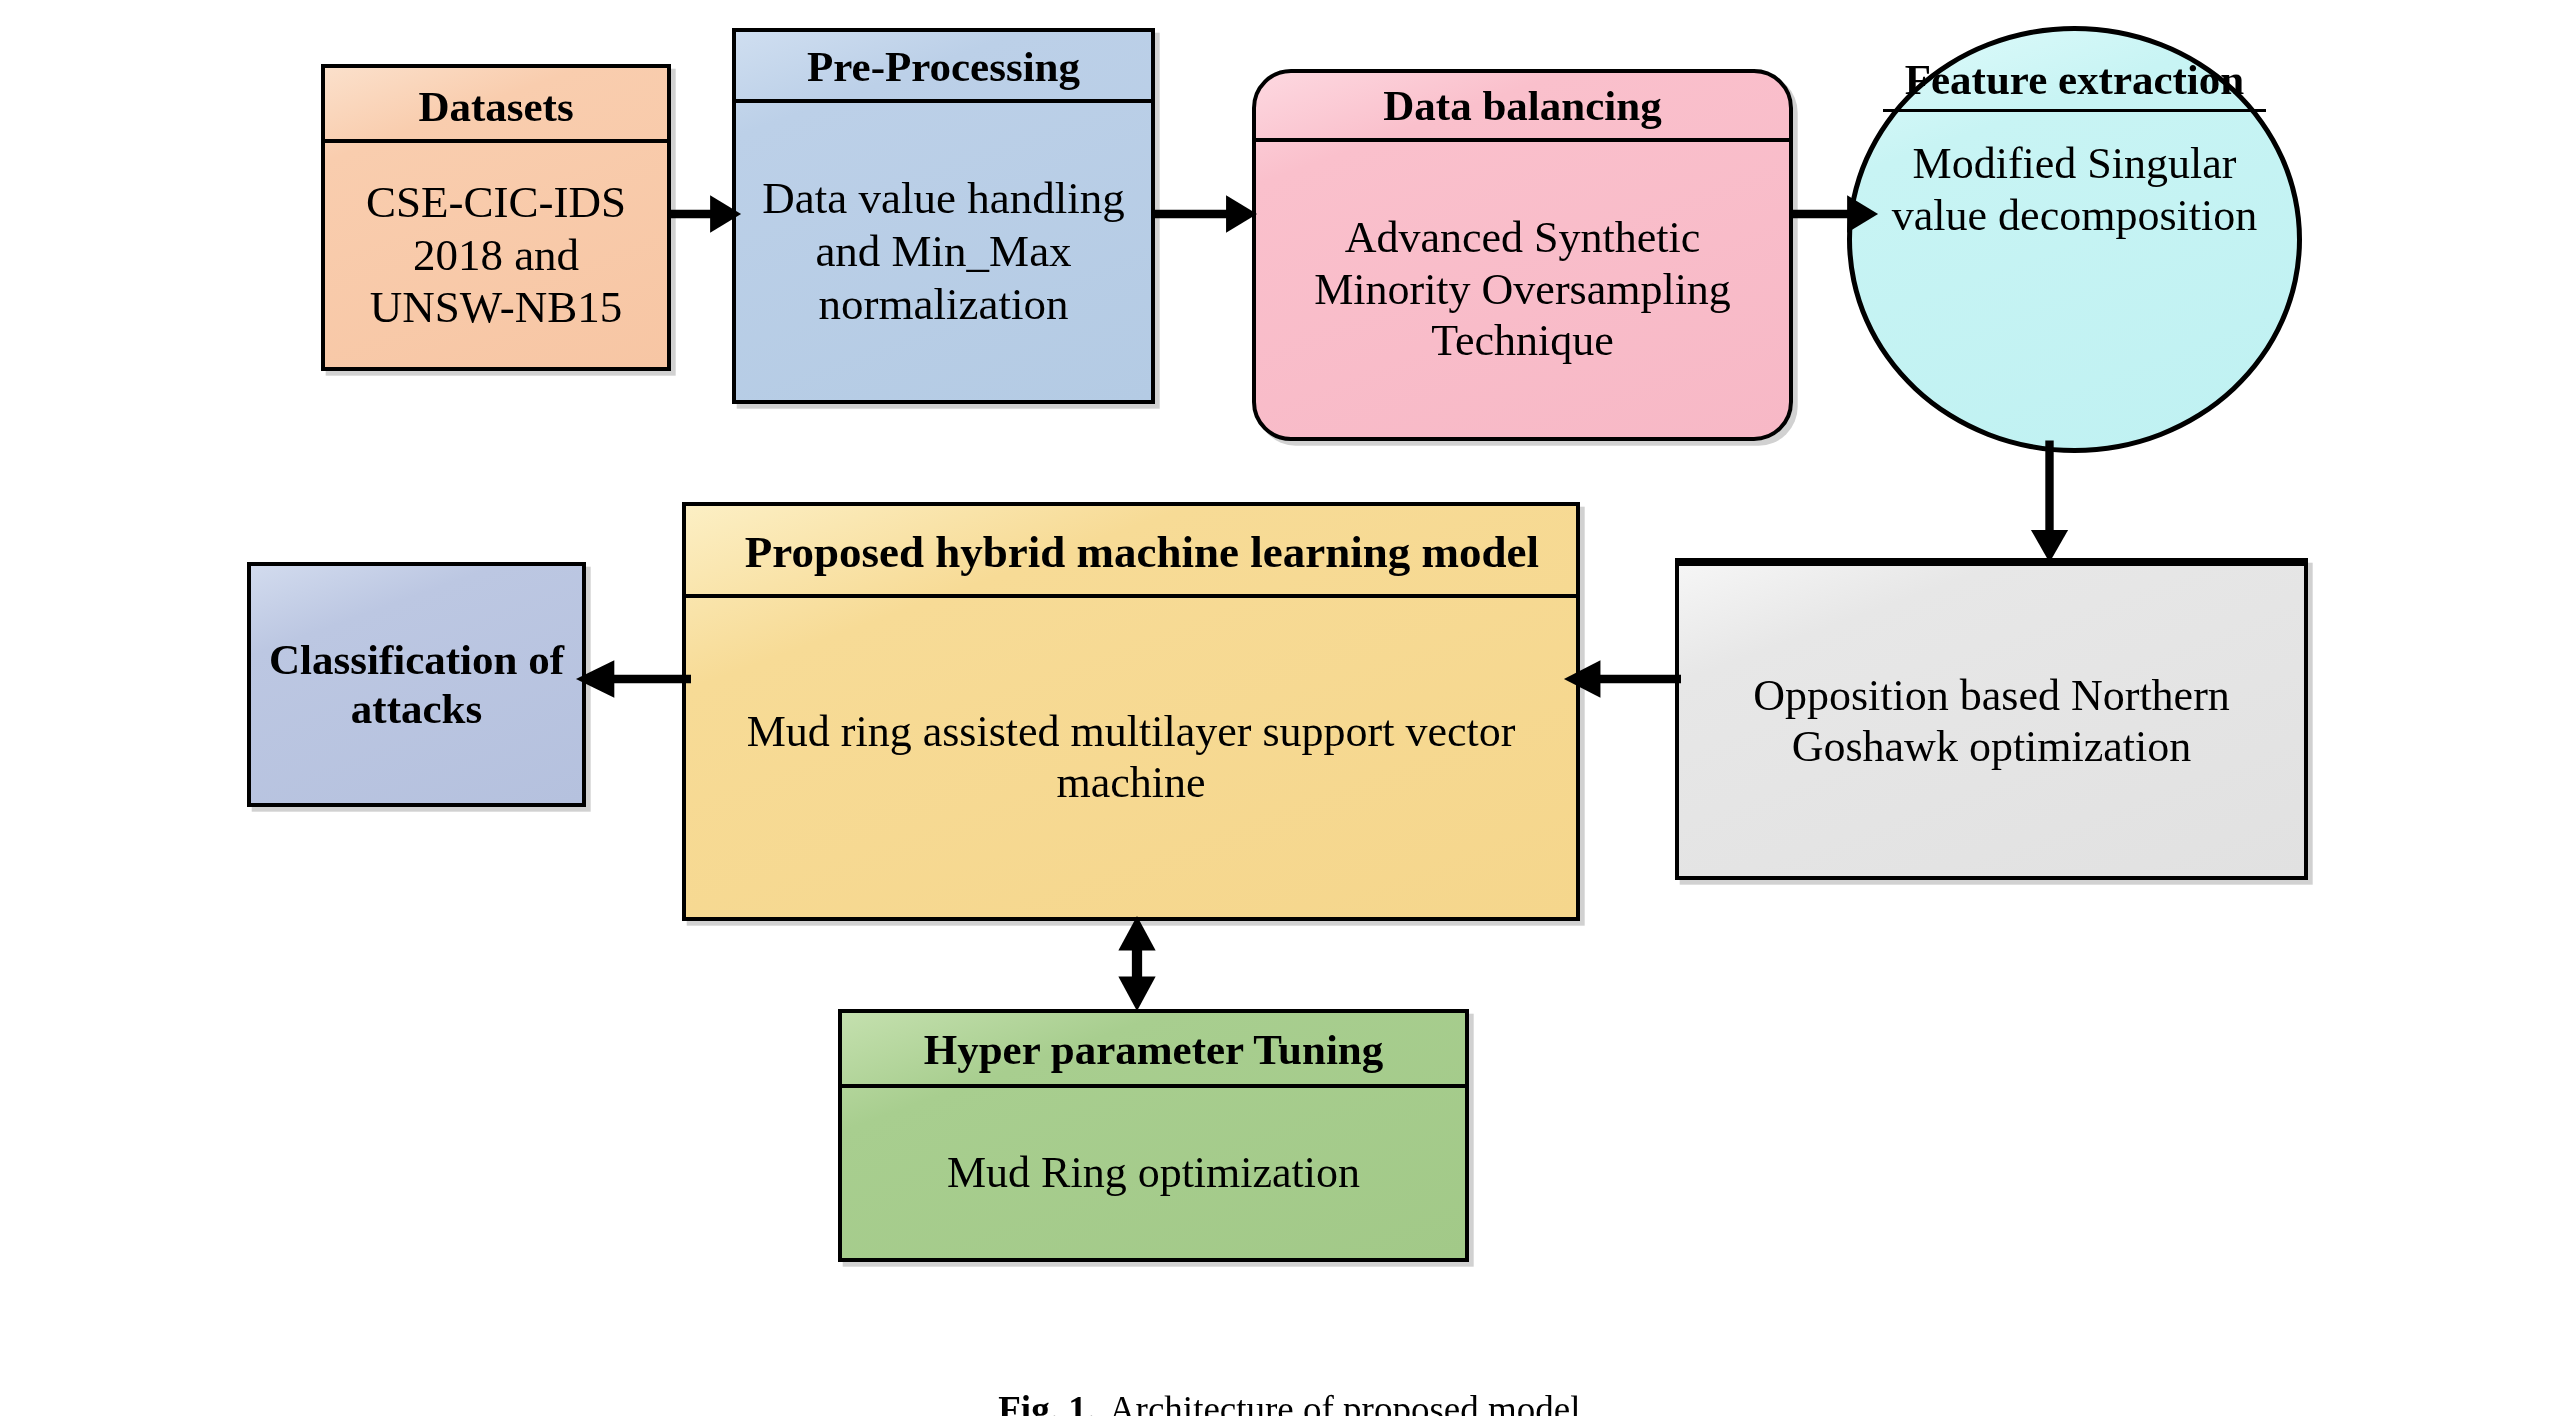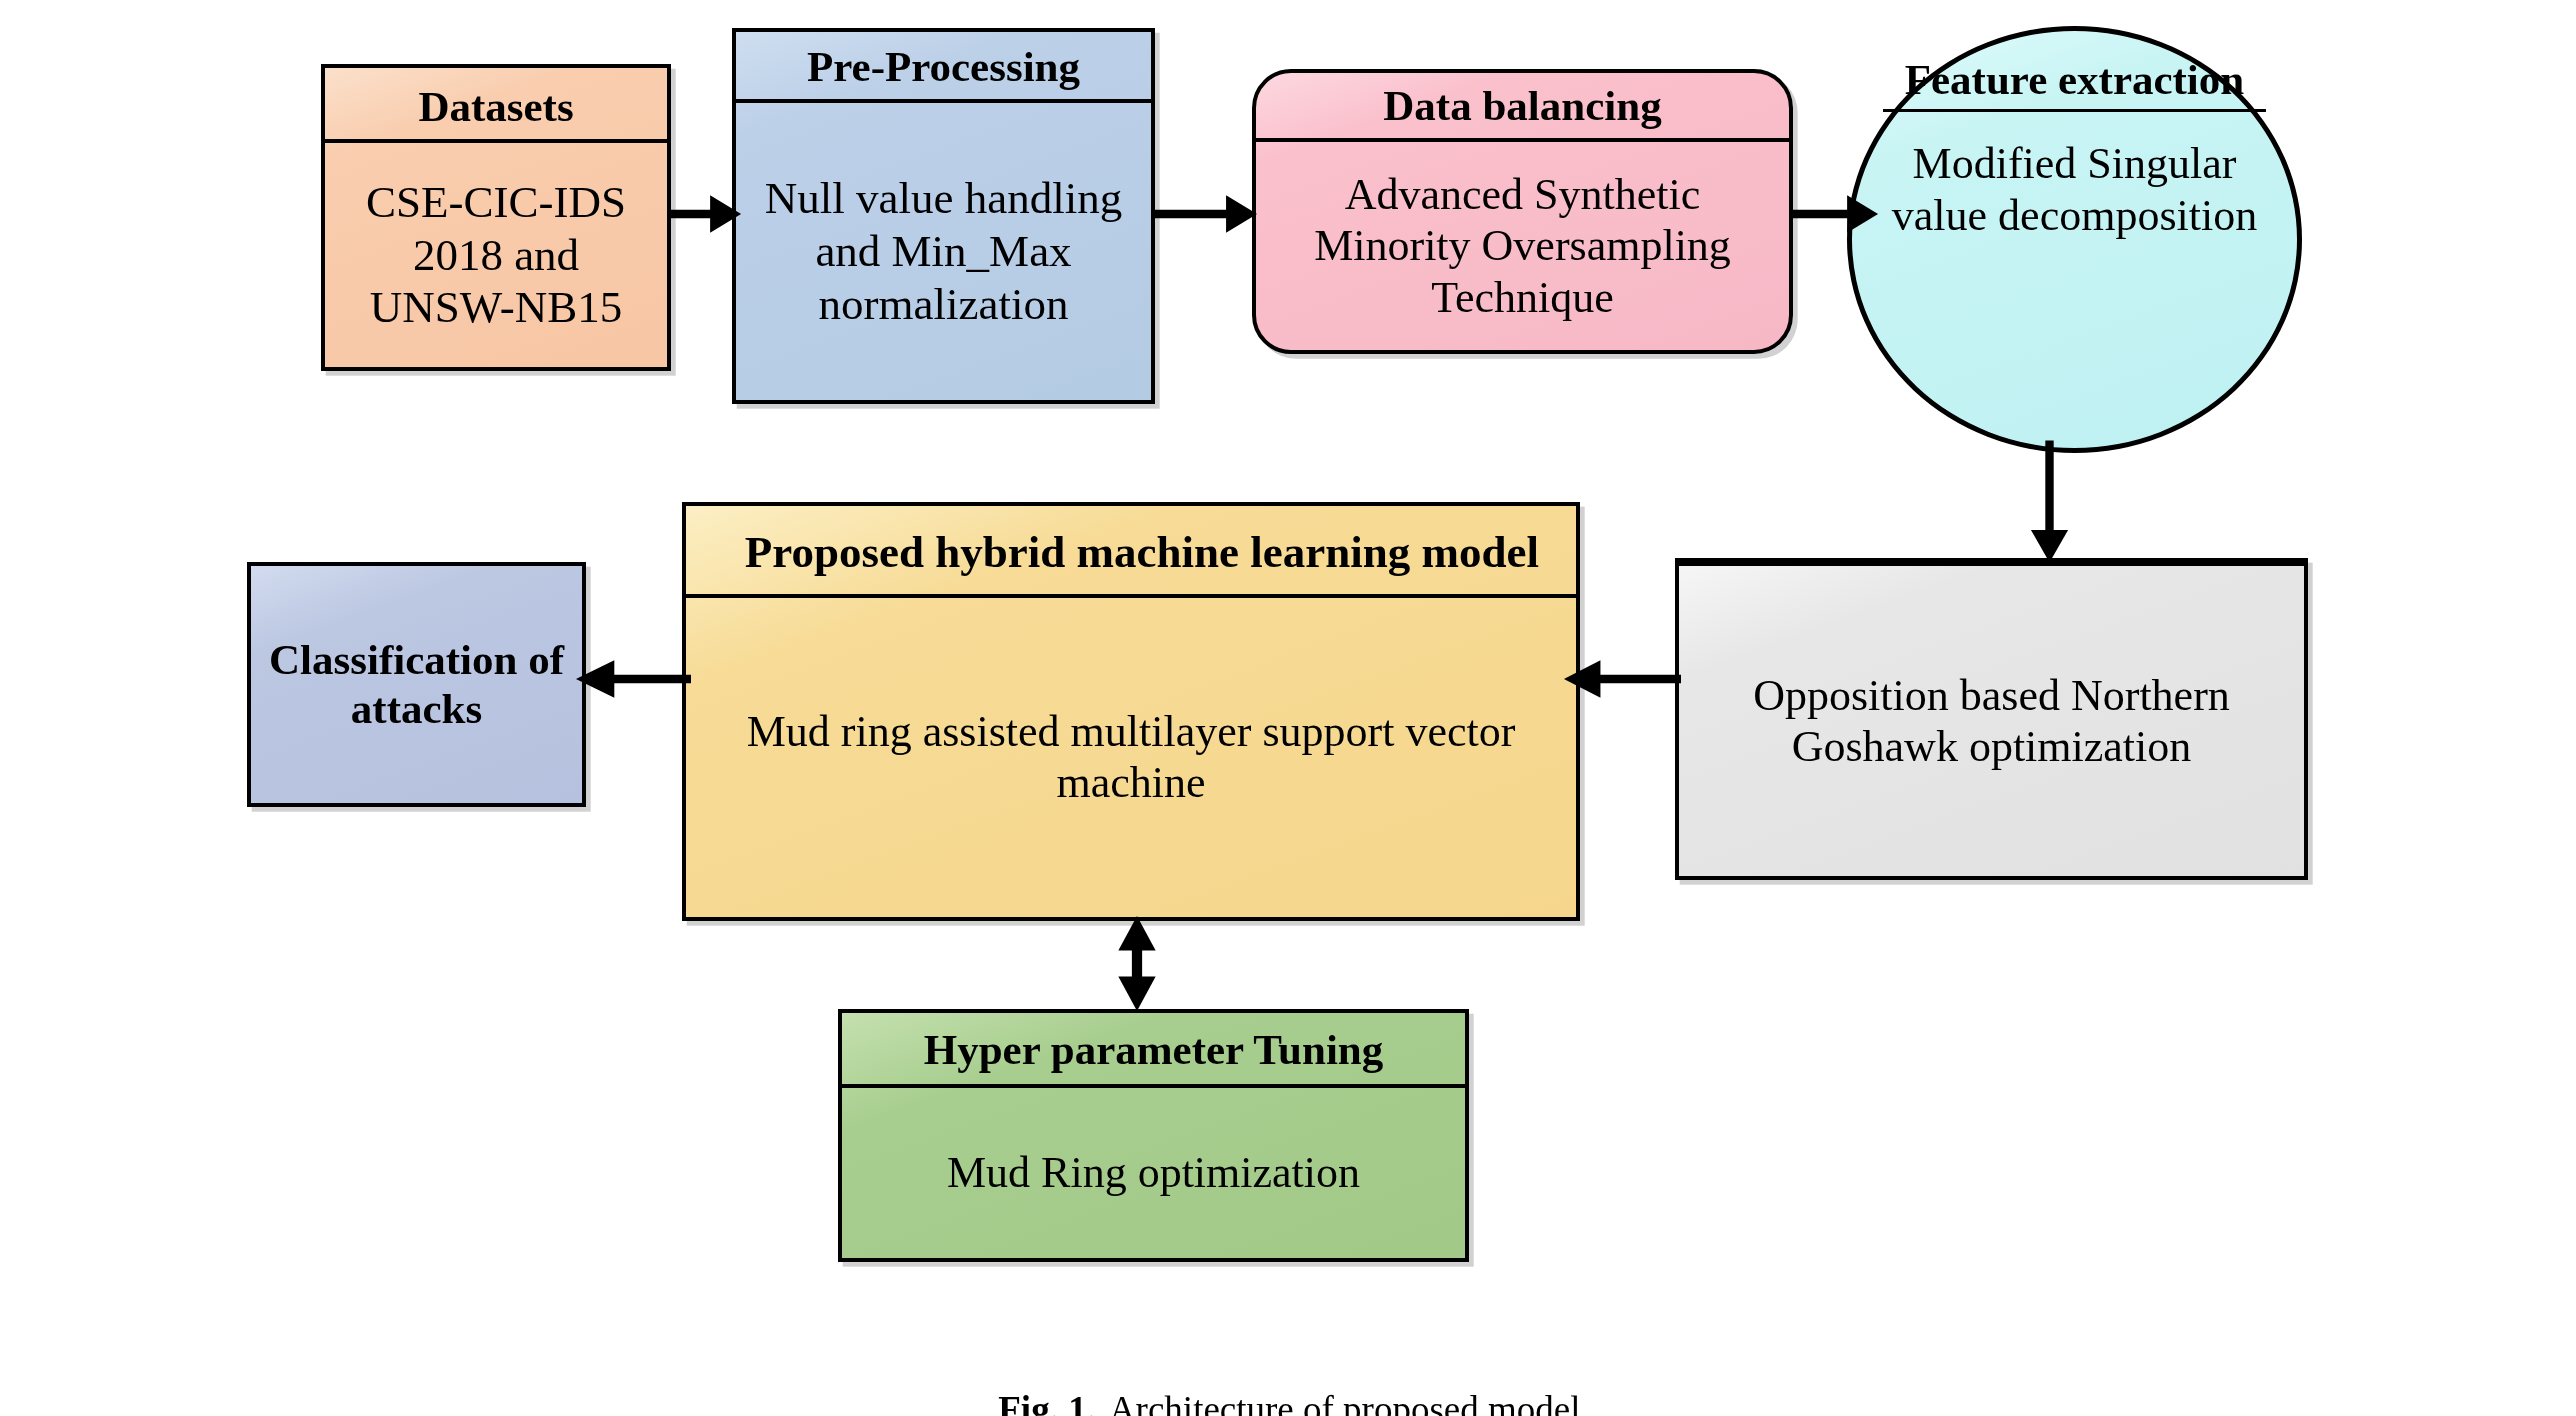--- a/index.html
+++ b/index.html
@@ -64,21 +64,21 @@
   #datasets .body  { font-size: 45px; }
 
   #preprocessing {
     left: 732px; top: 28px; width: 423px; height: 376px;
     background: linear-gradient(160deg,#CFDEF0 0%, #BCD0E8 20%, #B4CBE4 100%);
   }
   #preprocessing .title { font-size: 43px; padding-top: 11.2px; }
   #preprocessing .body  { font-size: 45px; }
 
   #databalancing {
-    left: 1252px; top: 69px; width: 541px; height: 285px;
+    left: 1252px; top: 69px; width: 541px; height: 372px;
     border-radius: 39px;
     background: linear-gradient(160deg,#FDD8E0 0%, #FAC0CC 20%, #F7B8C6 100%);
   }
   #databalancing .title { font-size: 43px; padding-top: 9.4px; }
   #databalancing .body  { font-size: 44px; }
   #databalancing .divider { border-top-width: 4.7px; }
 
   #featureextraction {
     left: 1847px; top: 26px; width: 455px; height: 427px;
     border-radius: 50%;
@@ -147,21 +147,21 @@
     <div class="divider"></div>
     <div class="body">
         <span>CSE-CIC-IDS 2018 and UNSW-NB15</span>
       </div>
   </div>
 
   <div class="node" id="preprocessing">
     <div class="title">Pre-Processing</div>
     <div class="divider"></div>
     <div class="body">
-        <span>Null value handling and Min_Max normalization</span>
+        <span>Data value handling and Min_Max normalization</span>
       </div>
   </div>
 
   <div class="node" id="databalancing">
     <div class="title">Data balancing</div>
     <div class="divider"></div>
     <div class="body">
         <span>Advanced Synthetic Minority Oversampling Technique</span>
       </div>
   </div>

